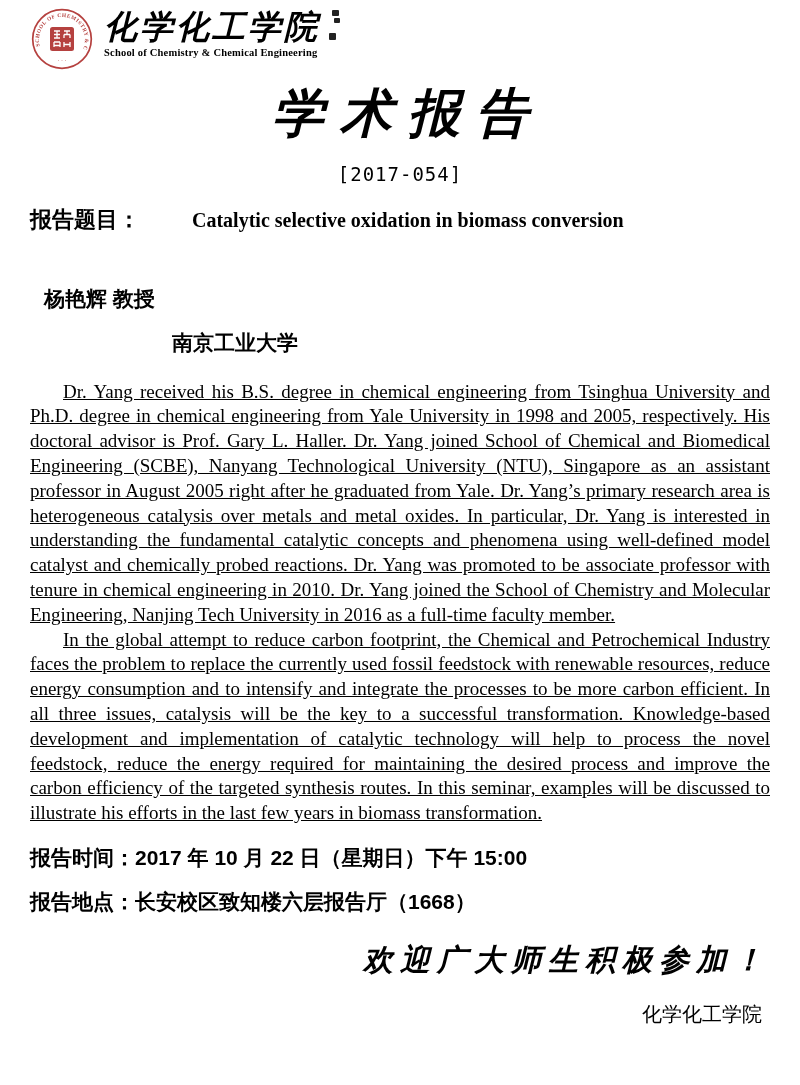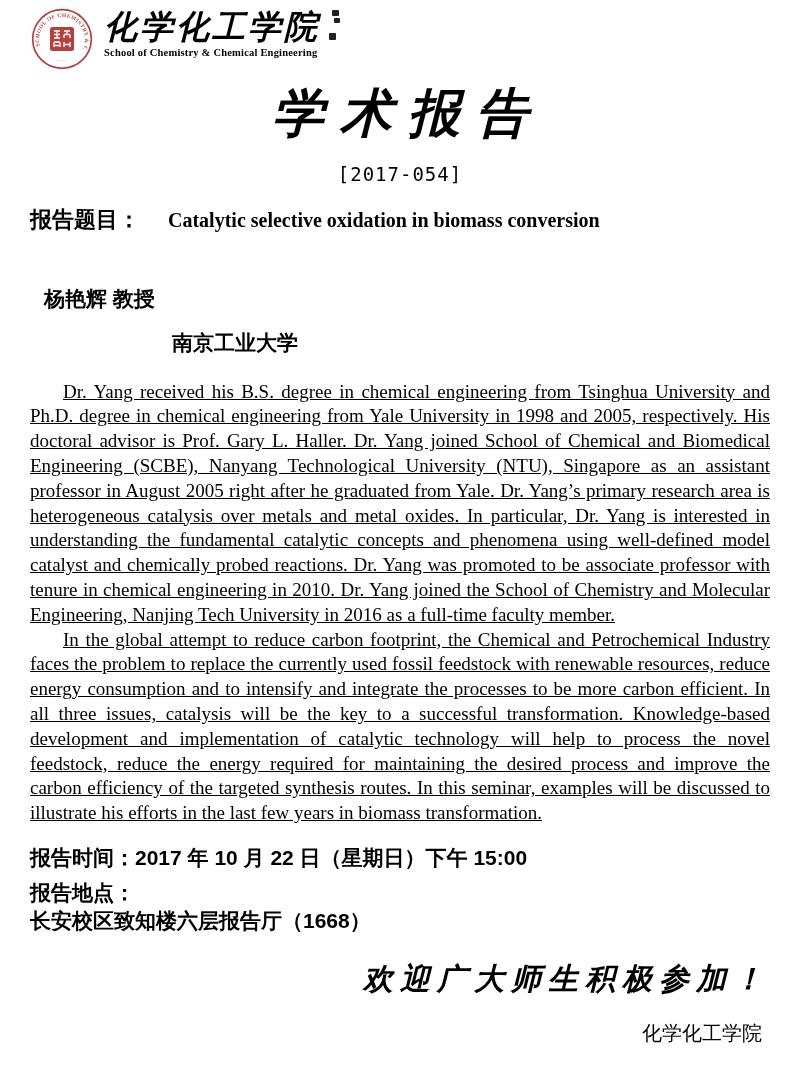--- a/index.html
+++ b/index.html
@@ -44,21 +44,21 @@
     margin-top: 12px; line-height: 1.05;
   }
   .doc-number {
     text-align: center;
     font-family: "DejaVu Sans Mono", monospace;
     font-size: 19px; letter-spacing: 1px;
     margin-top: 22px;
   }
 
   
-  .field-row { display: flex; align-items: baseline; }
+  .field-row { display: flex; align-items: baseline; gap: 24px; }
   .field-label {
     font-family: "Liberation Sans", sans-serif;
     font-size: 22px; font-weight: bold;
     width: 128px; flex-shrink: 0; white-space: pre;
   }
   .row-topic { margin-top: 20px; }
   .topic-value {
     font-family: "Liberation Serif", serif;
     font-size: 20px; font-weight: bold; margin-left: 10px;
   }
@@ -79,21 +79,21 @@
   .bio p {
     margin: 0;
     font-family: "Liberation Serif", serif;
     font-size: 19px; line-height: 24.8px;
     text-align: justify; text-indent: 33px;
   }
 
   
   .schedule { margin-top: 18px; }
   .sched-row { display: flex; align-items: baseline; text-align: right; }
-  .sched-row + .sched-row { margin-top: 7px; flex-direction: column; }
+  .sched-row + .sched-row { margin-top: 16px; }
   .sched-label {
     font-family: "Liberation Sans", sans-serif;
     font-size: 21px; font-weight: bold; white-space: pre;
   }
   .sched-value {
     font-family: "Liberation Serif", serif;
     font-size: 21px; font-weight: bold; white-space: pre;
   }
   .sched-row .sched-value { font-family: "Liberation Sans", sans-serif; }
 

